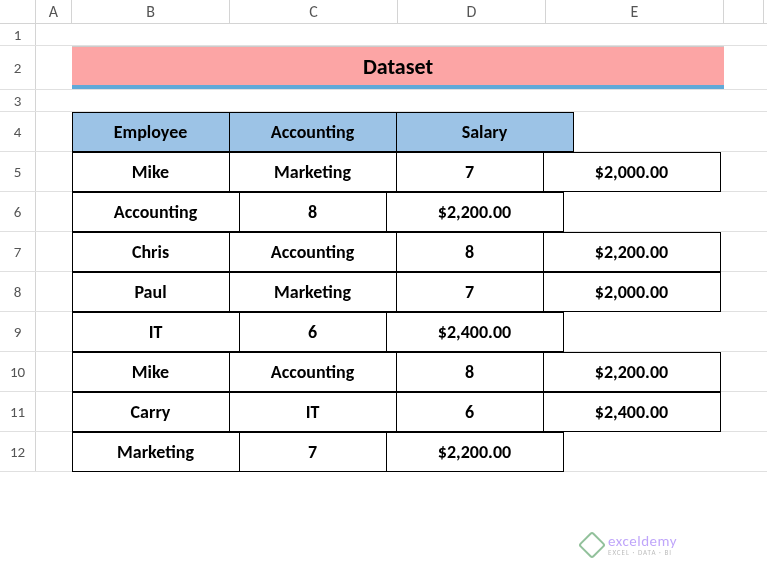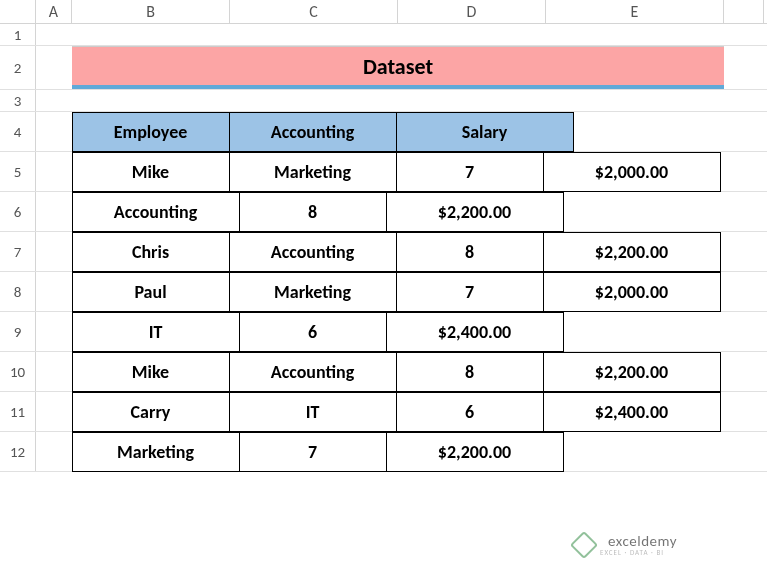--- a/index.html
+++ b/index.html
@@ -114,23 +114,22 @@
     transform: rotate(45deg);
     border-radius: 3px;
   }
   .wm-text {
     display: flex;
     flex-direction: column;
     line-height: 1;
   }
   .wm-main {
     font-size: 15px;
-    color: #000000;
+    color: #8b5cf6;
     letter-spacing: 0.5px;
-    margin-left: 8px;
   }
   .wm-sub {
     font-size: 7px;
     color: #888;
     letter-spacing: 1px;
   }
 </style>
 </head>
 <body>
 

